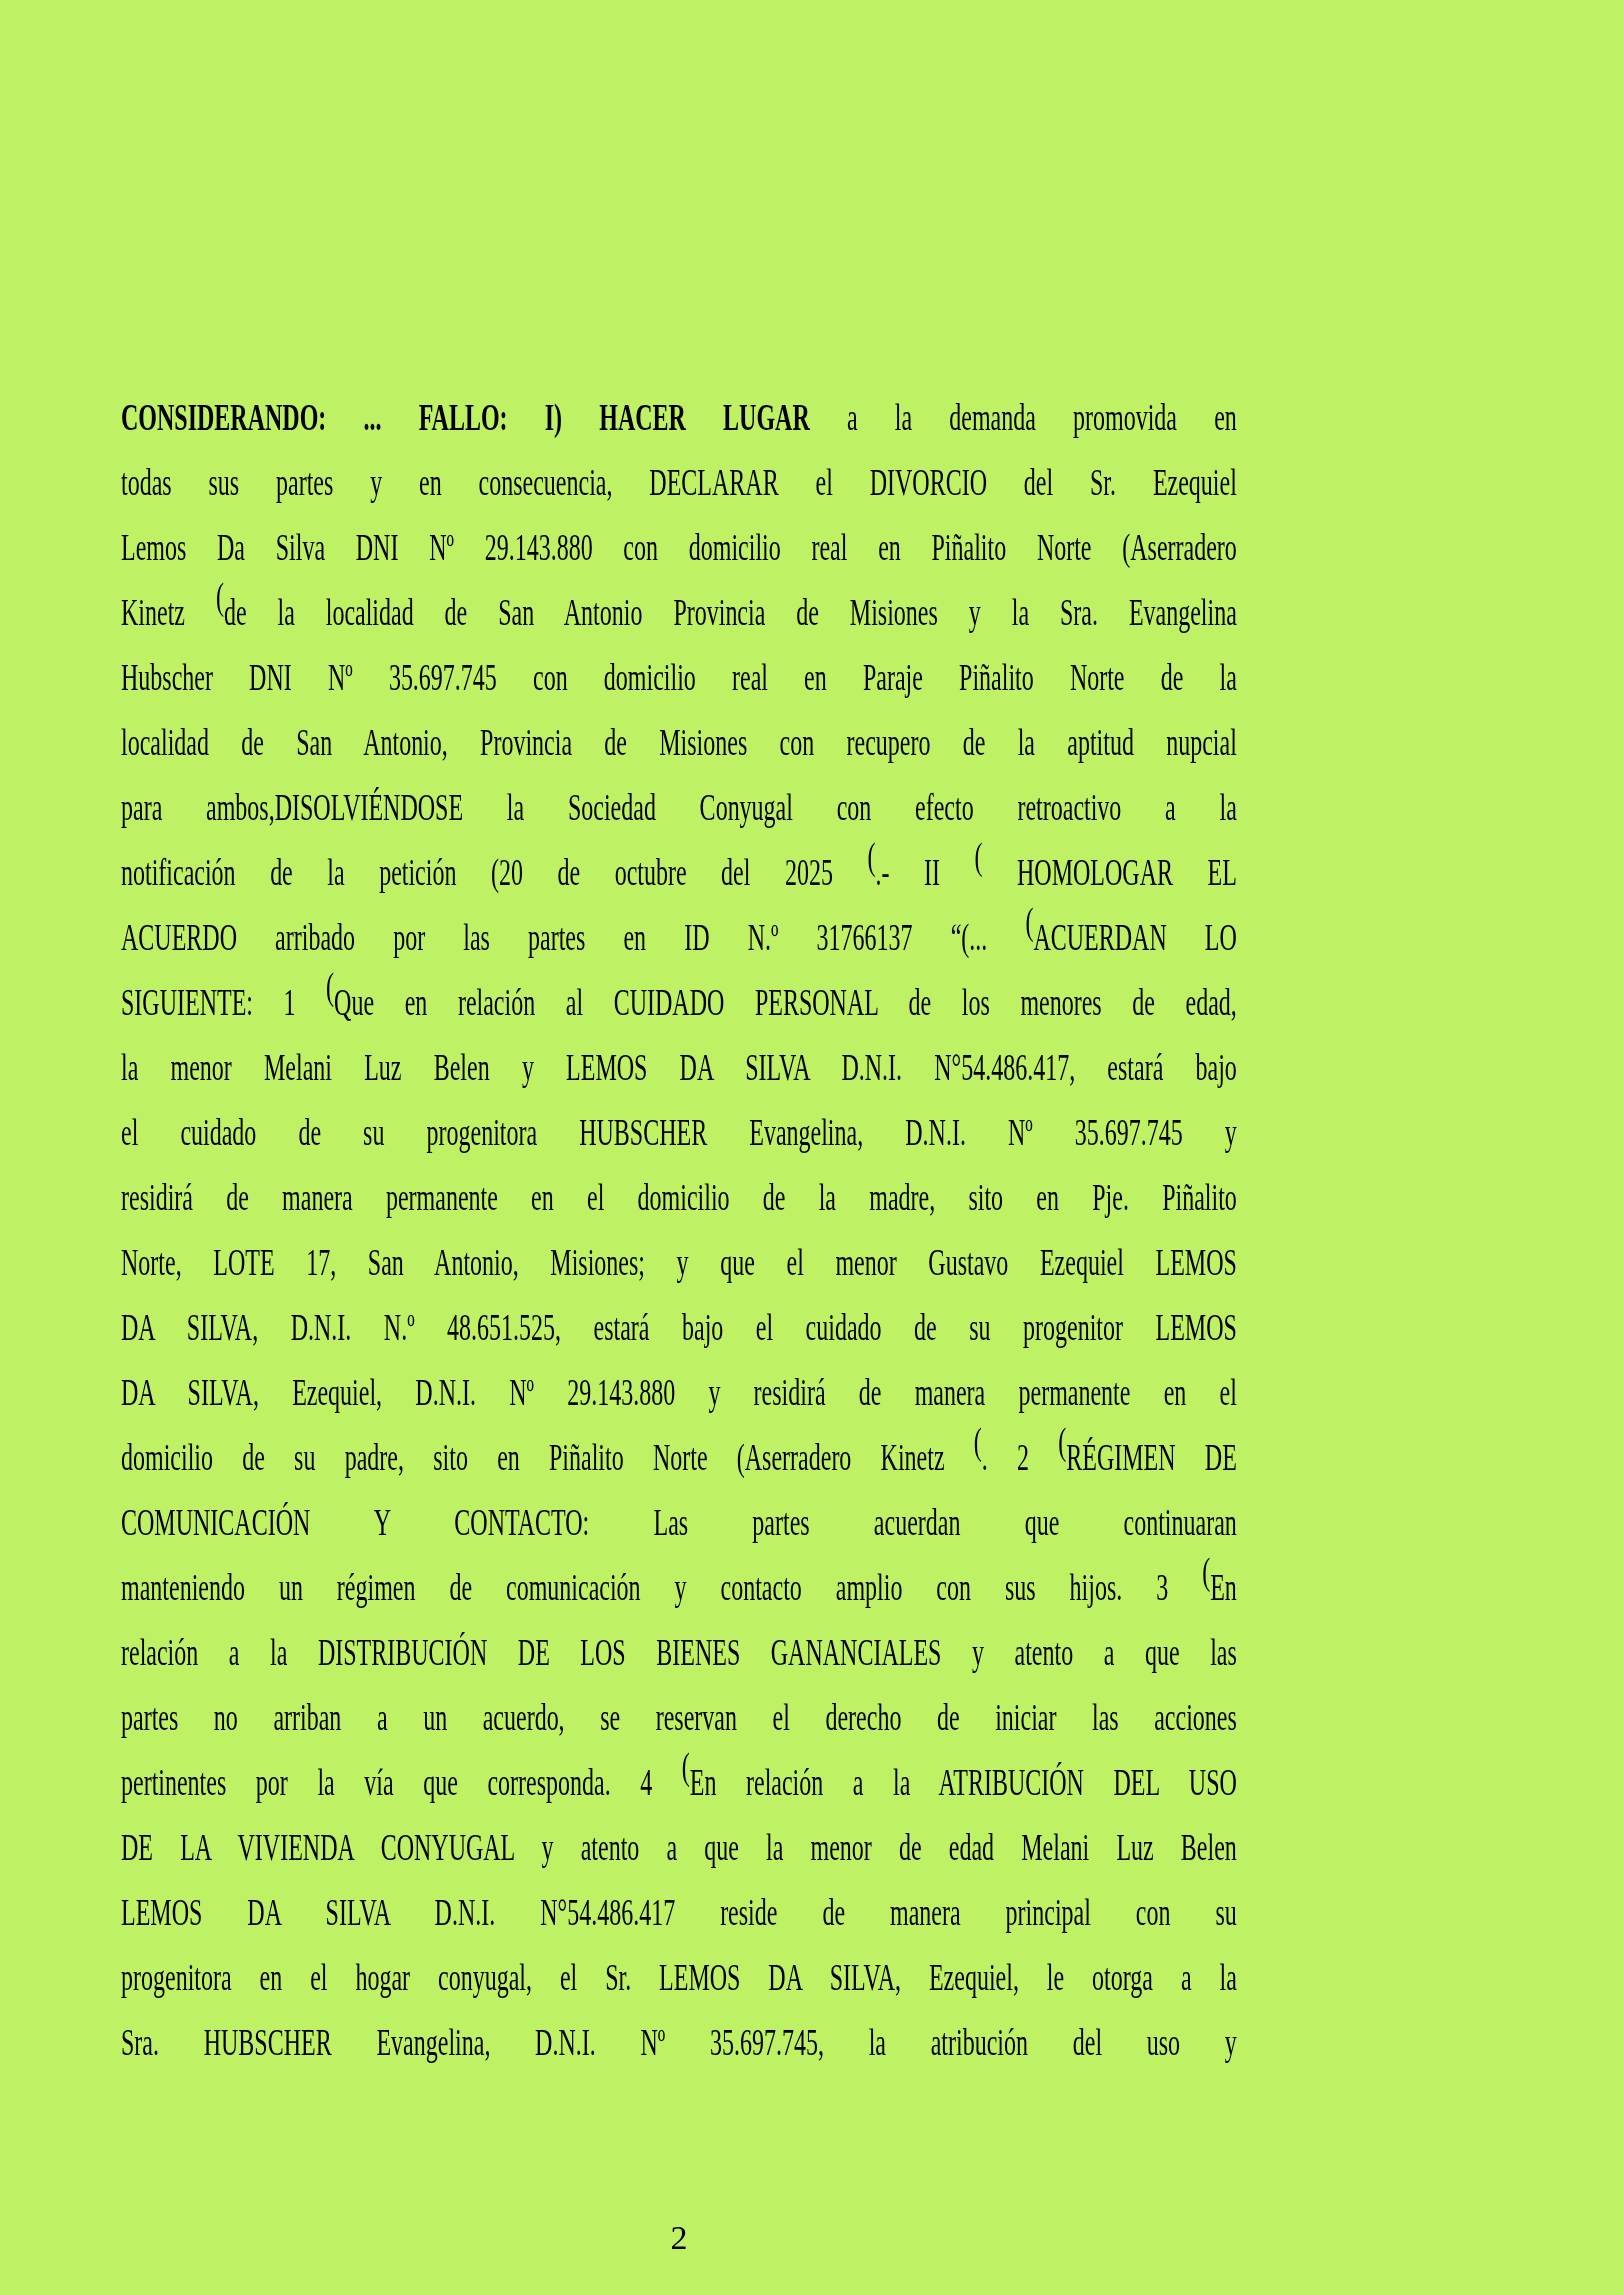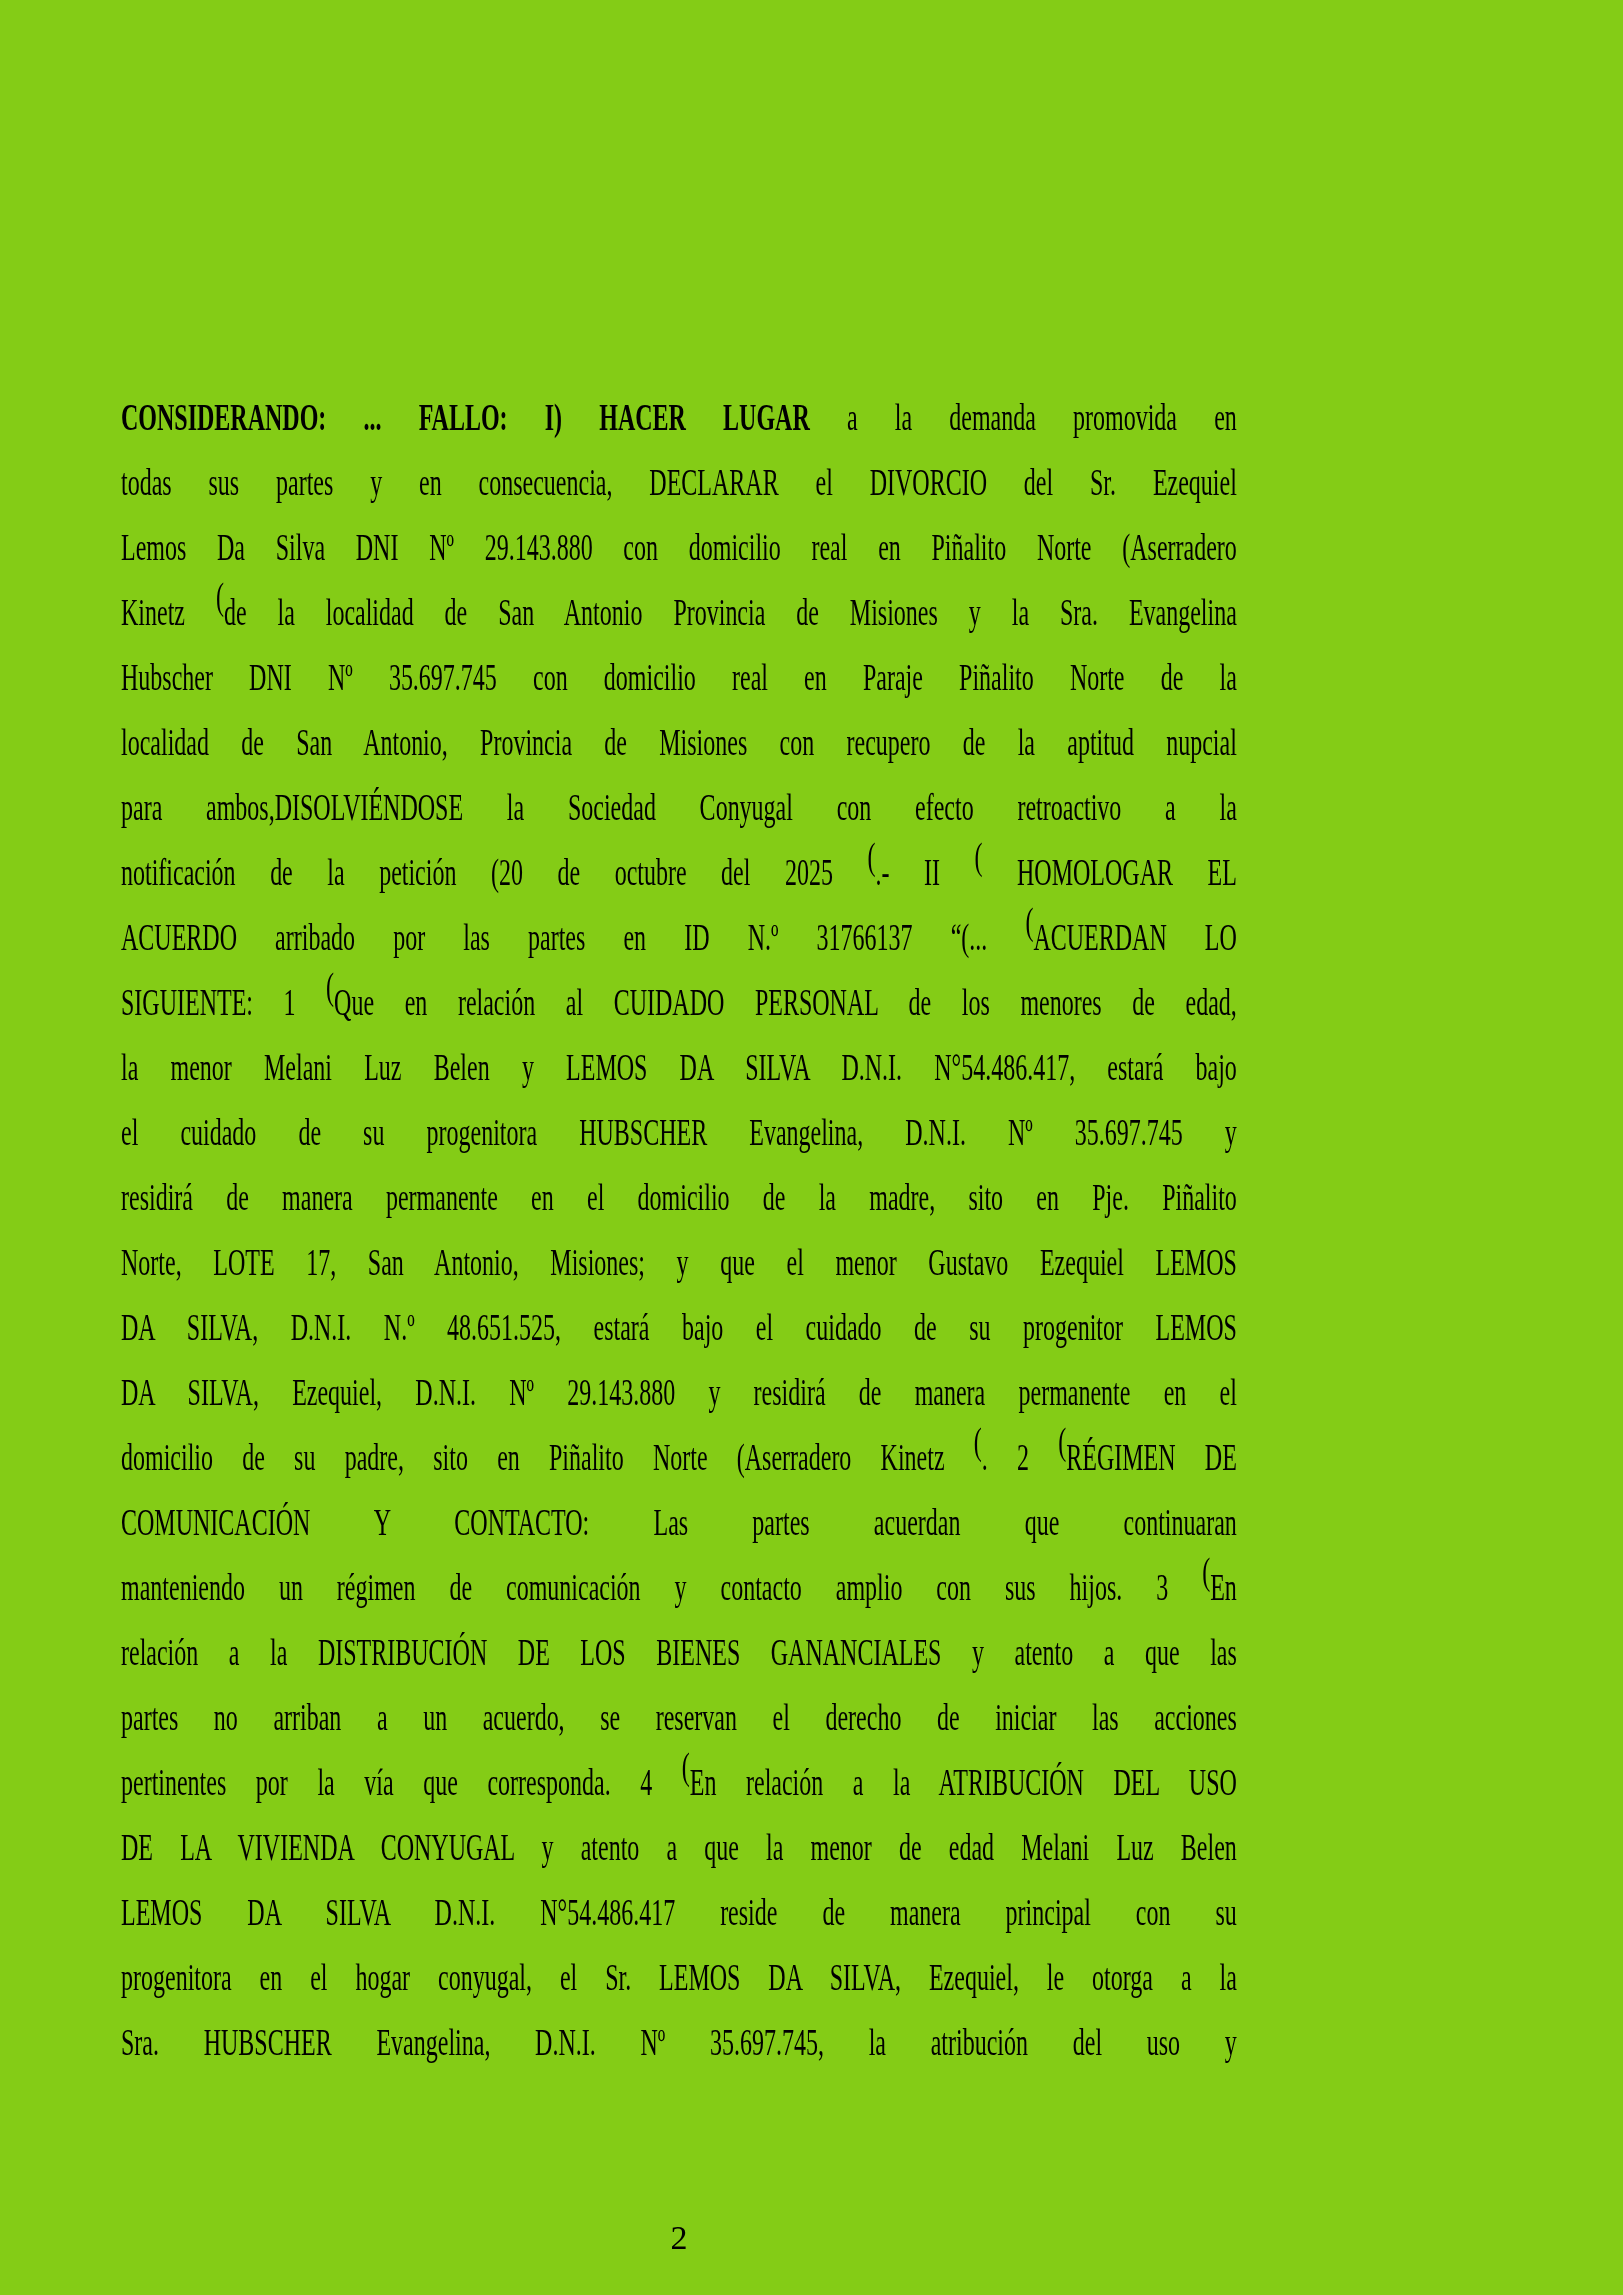--- a/index.html
+++ b/index.html
@@ -11,21 +11,21 @@
     width: 1623px;
     height: 2295px;
     position: relative;
     overflow: hidden;
   }
   .page {
     position: absolute;
     left: 0; top: 0;
     width: 1623px;
     height: 2295px;
-    background: #84cc16;
+    background: #bef264;
     color: #000000;
   }
   .textblock {
     position: absolute;
     left: 121px;
     top: 385px;
     width: 1767px;
     transform: scaleX(0.63148);
     transform-origin: 0 0;
     font-family: "Liberation Serif", "DejaVu Serif", serif;

